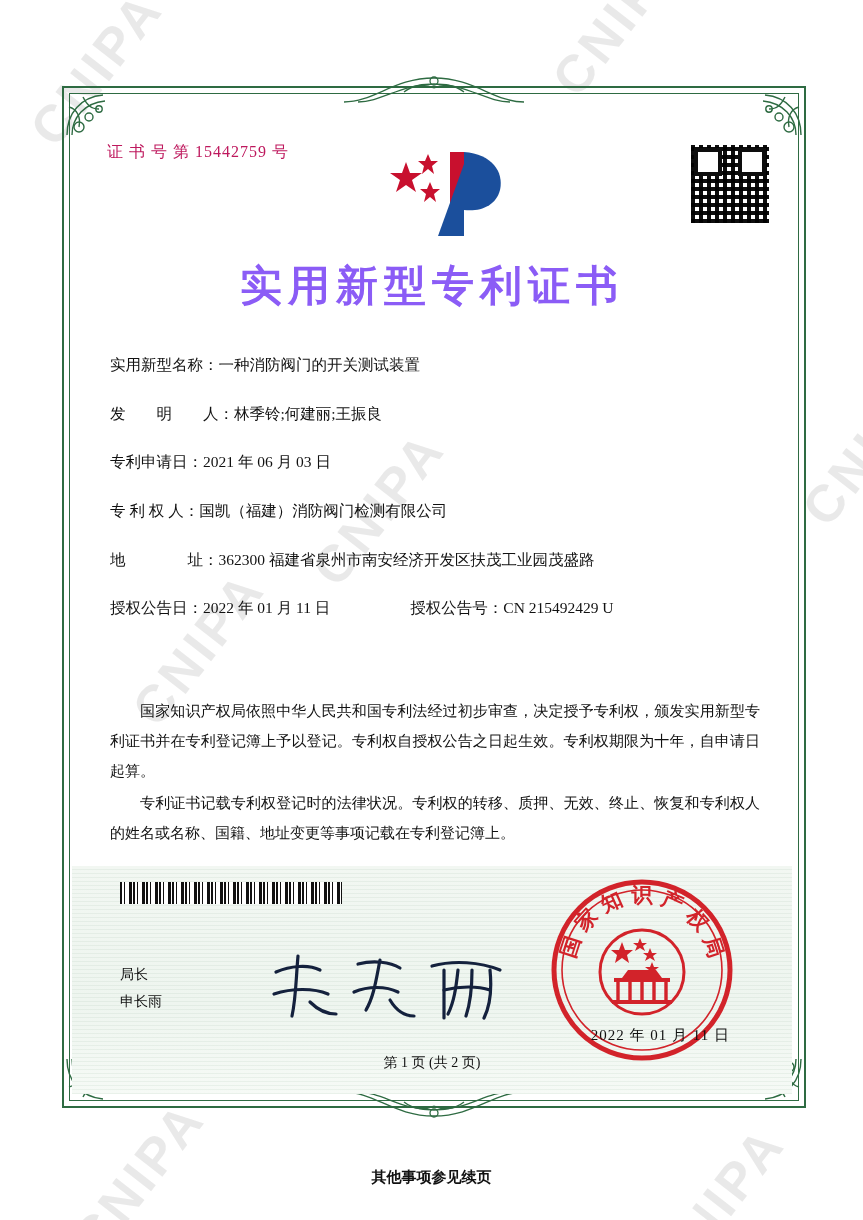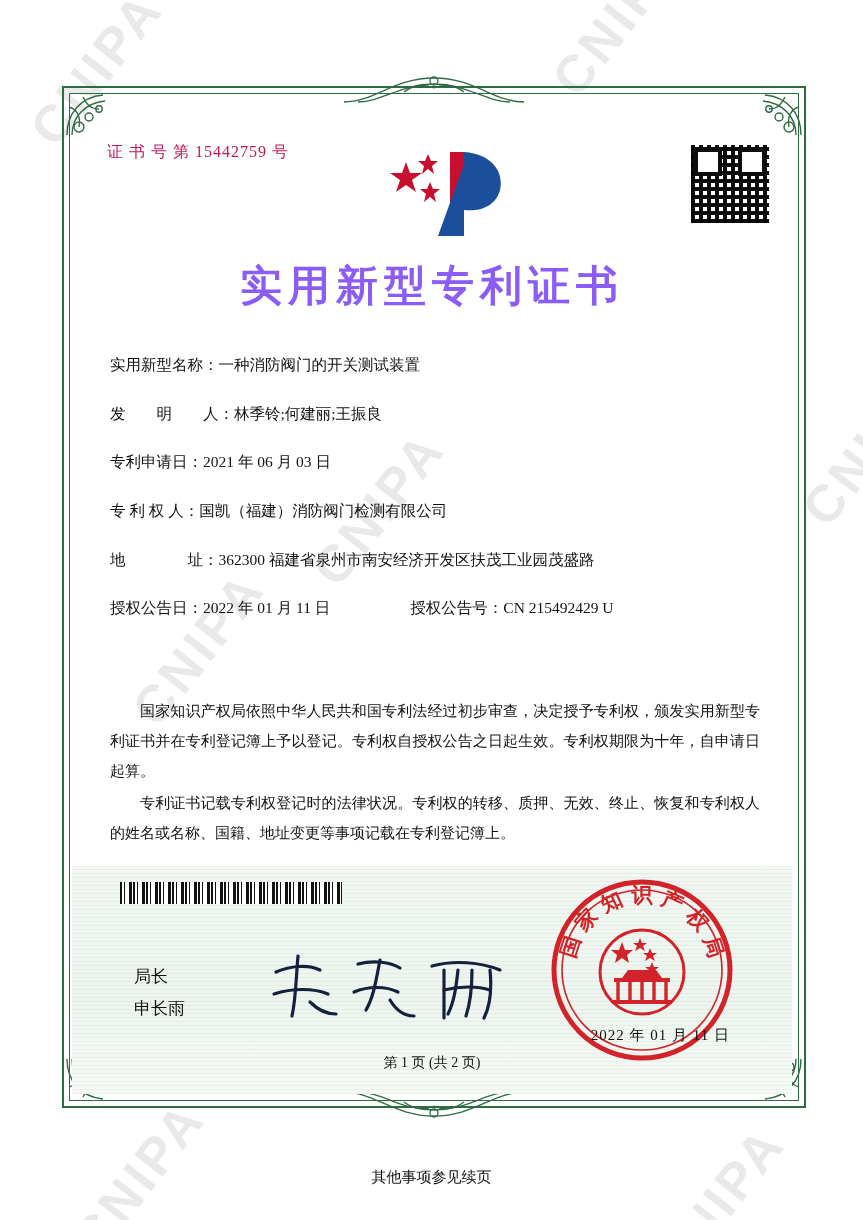--- a/index.html
+++ b/index.html
@@ -209,23 +209,23 @@
     left: 48px;
     top: 16px;
     width: 222px;
     height: 22px;
     background: repeating-linear-gradient(90deg,
        #111 0 2px, #fff 2px 4px, #111 4px 5px, #fff 5px 9px,
        #111 9px 12px, #fff 12px 13px);
   }
   .director-block {
     position: absolute;
-    left: 62px;
+    left: 48px;
     top: 96px;
-    font-size: 17px;
+    font-size: 14px;
     line-height: 1.9;
     color: #111;
     font-family: Liberation Mono, monospace;
   }
   .signature {
     position: absolute;
     left: 190px;
     top: 78px;
     width: 260px;
     height: 86px;
@@ -260,21 +260,21 @@
     color: #111;
     margin-top: 19px;
   }
 
   .footnote {
     position: absolute;
     left: 0; right: 0;
     top: 1168px;
     text-align: center;
     font-size: 15px;
-    font-weight: 400;
+    font-weight: 700;
     color: #111;
     z-index: 3;
   }
 </style>
 </head>
 <body>
 
 <div class="page">
 
   <div class="watermarks">

